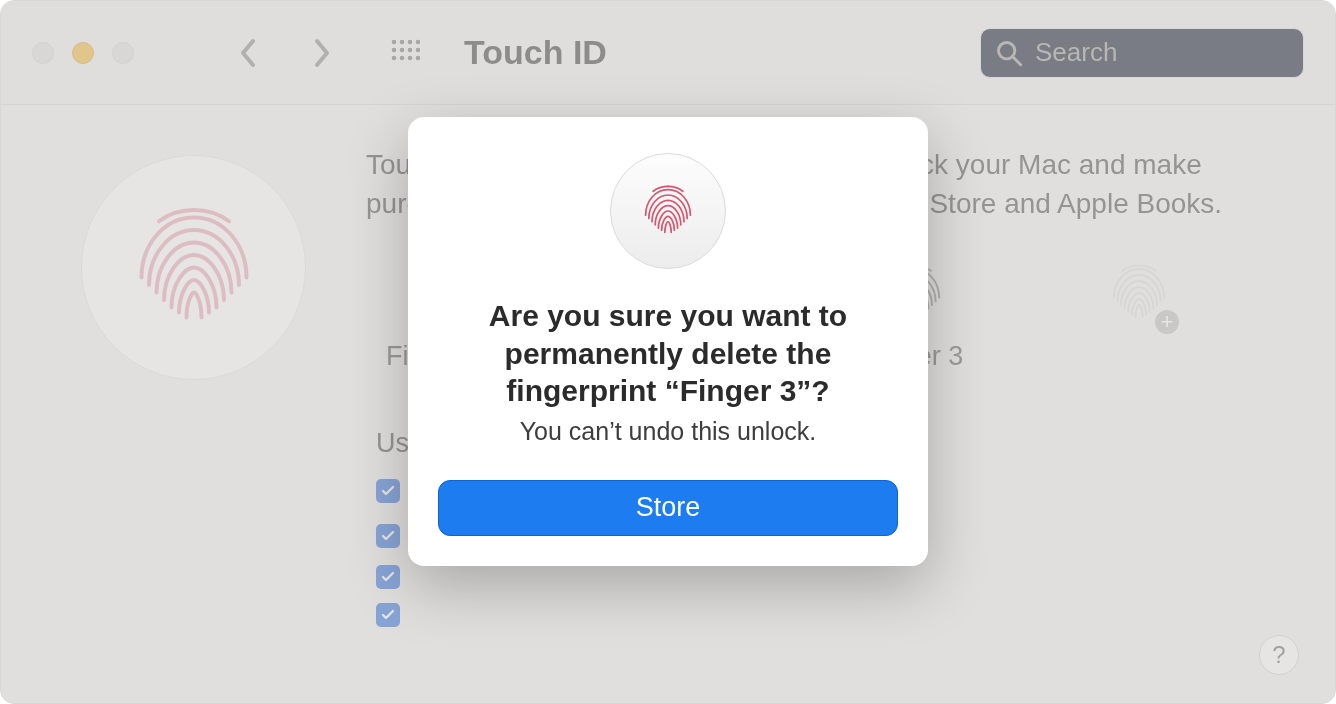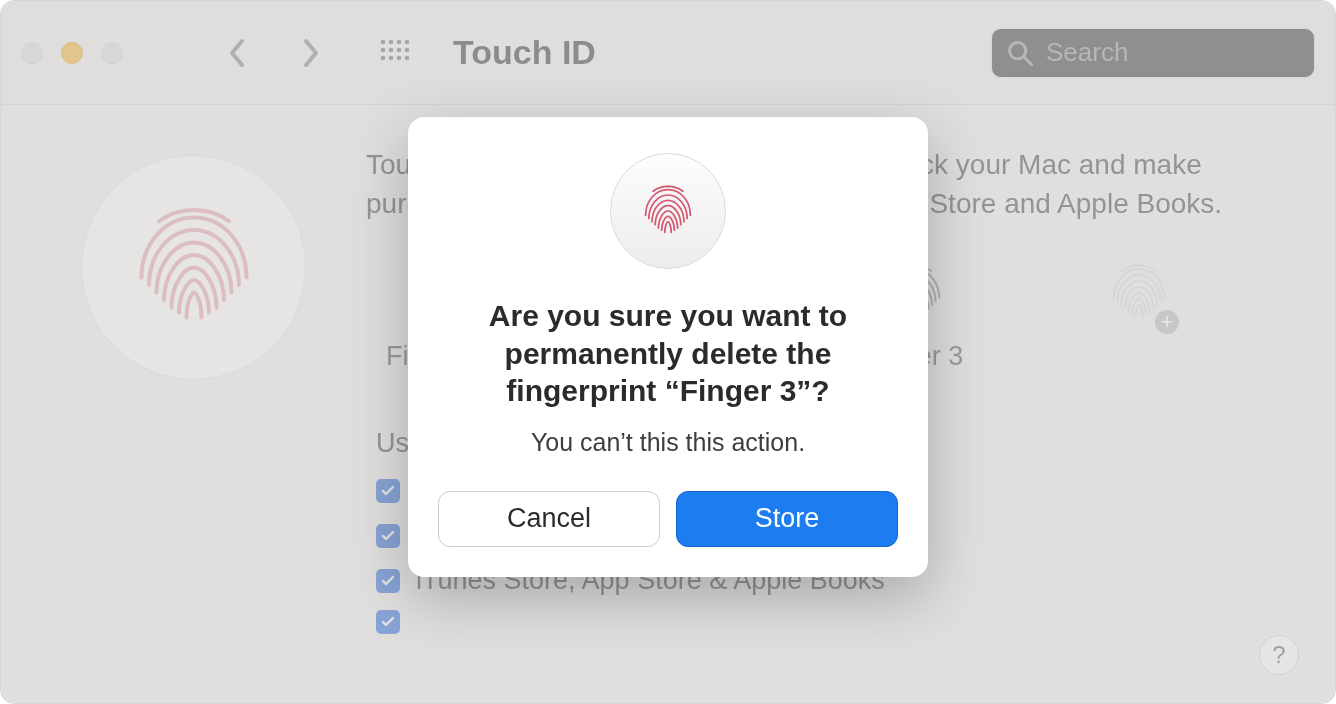--- a/index.html
+++ b/index.html
@@ -19,21 +19,21 @@
     position: relative;
     overflow: hidden;
   }
   
   .toolbar {
     height: 104px;
     background: #f1efee;
     border-bottom: 1px solid #dcdad8;
     display: flex;
     align-items: center;
-    padding: 0 20px;
+    padding: 0 31px;
   }
   .traffic {
     display: flex; gap: 18px; align-items: center;
     margin-right: 100px;
   }
   .traffic .dot {
     width: 22px; height: 22px; border-radius: 50%;
   }
   .dot.close { background:#e2e1df; border:1px solid #d6d4d2; }
   .dot.min   { background:#f4bb3d; border:1px solid #e0a324; }
@@ -44,21 +44,21 @@
   .navbtn svg { width:20px; height:32px; }
 
   .grid-icon { width:30px; height:30px; margin-right:44px; color:#787775; }
   .grid-icon svg{width:30px;height:30px;}
 
   .title { font-size:34px; font-weight:700; color:#3a3a3a; }
 
   .search {
     margin-left:auto;
     width: 324px; height:50px;
-    background:#404040;
+    background:#0f172a;
     border:1px solid #e3e1de;
     border-radius:10px;
     display:flex; align-items:center;
     padding:0 14px;
     color:#9b9a97;
     font-size:26px;
   }
   .search svg{ width:28px; height:28px; margin-right:12px; stroke:#9b9a97;}
 
   
@@ -138,21 +138,21 @@
     text-align:center;
   }
   .modal-icon{
     width:116px;height:116px;border-radius:50%;
     background:linear-gradient(#fdfdfd,#ececec);
     border:1px solid #dcdad8;
     margin:0 auto 28px;
     display:flex;align-items:center;justify-content:center;
   }
   .modal-icon svg{width:64px;height:76px;}
-  .modal-title{ font-size:30px; font-weight:700; color:#2b2b2b; line-height:1.25; margin:0 10px 18px;}
+  .modal-title{ font-size:30px; font-weight:700; color:#2b2b2b; line-height:1.25; margin:0 10px 7px;}
   .modal-sub{ font-size:25px; color:#3d3d3d; margin-bottom:34px;}
   .modal-btns{ display:flex; gap:16px; }
   .modal-btns button{
     flex:1; height:56px; border-radius:12px; font-size:27px; cursor:pointer;
   }
   .btn-cancel{ background:#fff; border:1px solid #cfcdca; color:#2b2b2b;}
   .btn-delete{ background:#1c7cf0; border:1px solid #0f63cf; color:#fff; font-weight:500;}
 
 </style>
 </head>
@@ -279,21 +279,20 @@
                 </svg>
               </span>
               <span>Apple Pay</span>
             </div>
             <div class="check-row">
               <span class="chk">
                 <svg viewBox="0 0 16 16">
                   <path d="M3 8l3 3 7-7" stroke="#fff" stroke-width="2.4" fill="none" stroke-linecap="round" stroke-linejoin="round"></path>
                 </svg>
               </span>
-              <span>iTunes Store, App Store &amp; Apple Books</span>
             </div>
             <div class="check-row">
               <span class="chk">
                 <svg viewBox="0 0 16 16">
                   <path d="M3 8l3 3 7-7" stroke="#fff" stroke-width="2.4" fill="none" stroke-linecap="round" stroke-linejoin="round"></path>
                 </svg>
               </span>
             </div>
           </div>
       </div>
@@ -306,20 +305,19 @@
 
   <div class="overlay"></div>
 
   <div class="modal">
     <div class="modal-icon">
       <svg viewBox="0 0 120 120">
           <use href="#fp-glyph" stroke="#d6556f"></use>
         </svg>
     </div>
     <div class="modal-title">Are you sure you want to permanently delete the fingerprint “Finger 3”?</div>
-    <div class="modal-sub">You can’t this this action.</div>
+    <div class="modal-sub">You can’t undo this unlock.</div>
     <div class="modal-btns">
-      <button class="btn-cancel">Cancel</button>
       <button class="btn-delete">Store</button>
     </div>
   </div>
 
 </div>
 
 </body></html>

